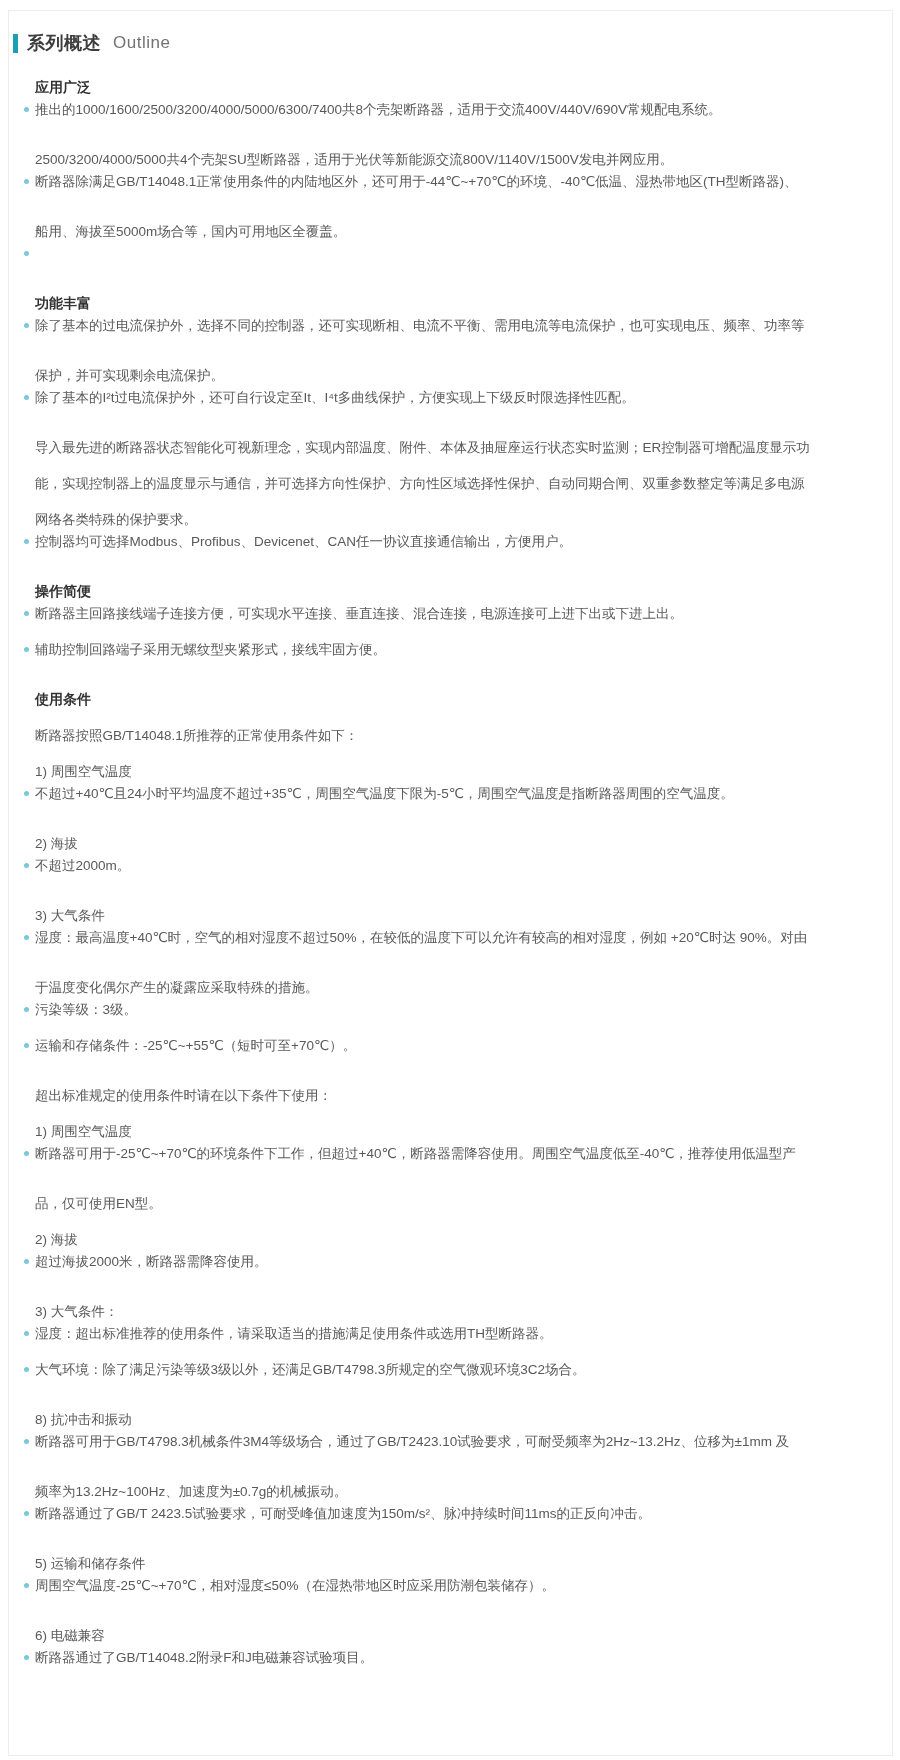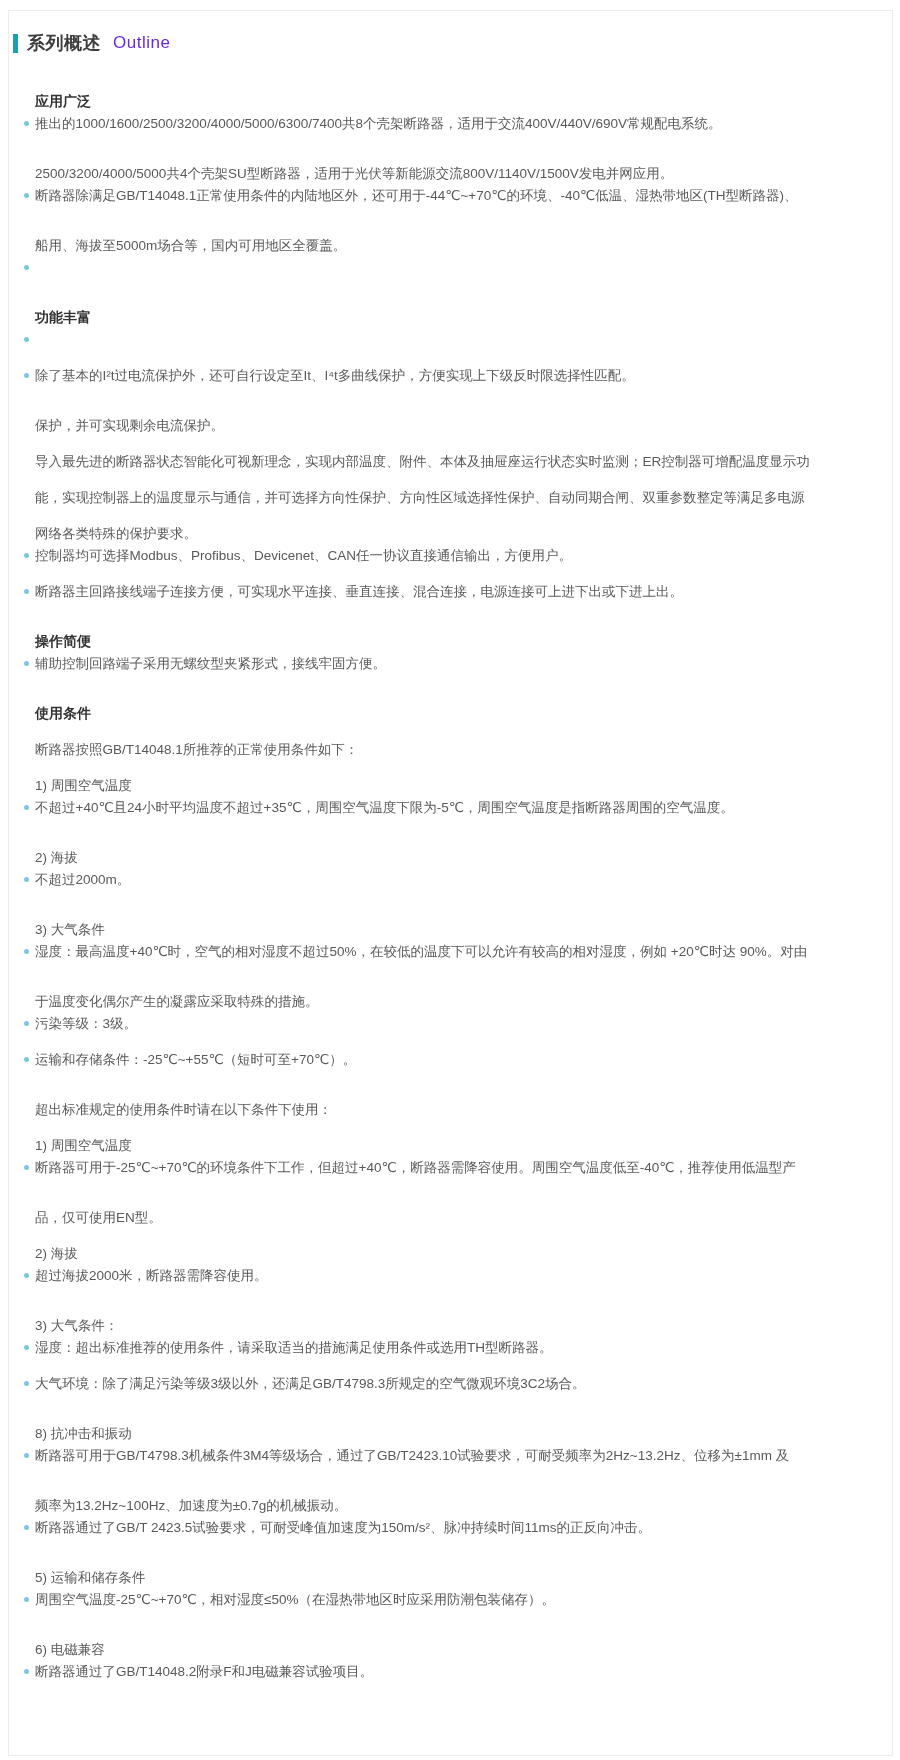--- a/index.html
+++ b/index.html
@@ -19,38 +19,37 @@
 
   .content {
     position: relative;
     padding: 30px 0 0 13px;
   }
 
   .header {
     height: 26px;
     display: flex;
     align-items: center;
-    margin-bottom: 14px;
   }
   .accent-bar {
     display: inline-block;
     width: 5px;
     height: 19px;
     background: #1a9fb4;
     margin-right: 9px;
   }
   .title-zh {
     font-size: 18px;
     font-weight: 700;
     color: #3d3d3d;
     letter-spacing: 0.5px;
   }
   .title-en {
     font-size: 17px;
-    color: #6d28d9;
+    color: #737373;
     margin-left: 12px;
     letter-spacing: 0.5px;
   }
 
   .lines { }
   .line {
     height: 36px;
     display: flex;
     align-items: center;
     position: relative;
@@ -110,47 +109,48 @@
         <span class="txt">船用、海拔至5000m场合等，国内可用地区全覆盖。</span>
       </div>
       <div class="line b">
         <span class="dot"></span>
       </div>
       <div class="line h2">
         <span class="txt">功能丰富</span>
       </div>
       <div class="line b">
         <span class="dot"></span>
+        <span class="txt">除了基本的过电流保护外，选择不同的控制器，还可实现断相、电流不平衡、需用电流等电流保护，也可实现电压、频率、功率等</span>
+      </div>
+      <div class="line c">
+        <span class="txt">保护，并可实现剩余电流保护。</span>
       </div>
       <div class="line b">
         <span class="dot"></span>
         <span class="txt">除了基本的I²t过电流保护外，还可自行设定至It、I⁴t多曲线保护，方便实现上下级反时限选择性匹配。</span>
       </div>
       <div class="line c">
-        <span class="txt">保护，并可实现剩余电流保护。</span>
-      </div>
-      <div class="line c">
         <span class="txt">导入最先进的断路器状态智能化可视新理念，实现内部温度、附件、本体及抽屉座运行状态实时监测；ER控制器可增配温度显示功</span>
       </div>
       <div class="line c">
         <span class="txt">能，实现控制器上的温度显示与通信，并可选择方向性保护、方向性区域选择性保护、自动同期合闸、双重参数整定等满足多电源</span>
       </div>
       <div class="line c">
         <span class="txt">网络各类特殊的保护要求。</span>
       </div>
       <div class="line b">
         <span class="dot"></span>
         <span class="txt">控制器均可选择Modbus、Profibus、Devicenet、CAN任一协议直接通信输出，方便用户。</span>
       </div>
+      <div class="line h2">
+        <span class="txt">操作简便</span>
+      </div>
       <div class="line b">
         <span class="dot"></span>
         <span class="txt">断路器主回路接线端子连接方便，可实现水平连接、垂直连接、混合连接，电源连接可上进下出或下进上出。</span>
-      </div>
-      <div class="line h2">
-        <span class="txt">操作简便</span>
       </div>
       <div class="line b">
         <span class="dot"></span>
         <span class="txt">辅助控制回路端子采用无螺纹型夹紧形式，接线牢固方便。</span>
       </div>
       <div class="line h2">
         <span class="txt">使用条件</span>
       </div>
       <div class="line c">
         <span class="txt">断路器按照GB/T14048.1所推荐的正常使用条件如下：</span>

